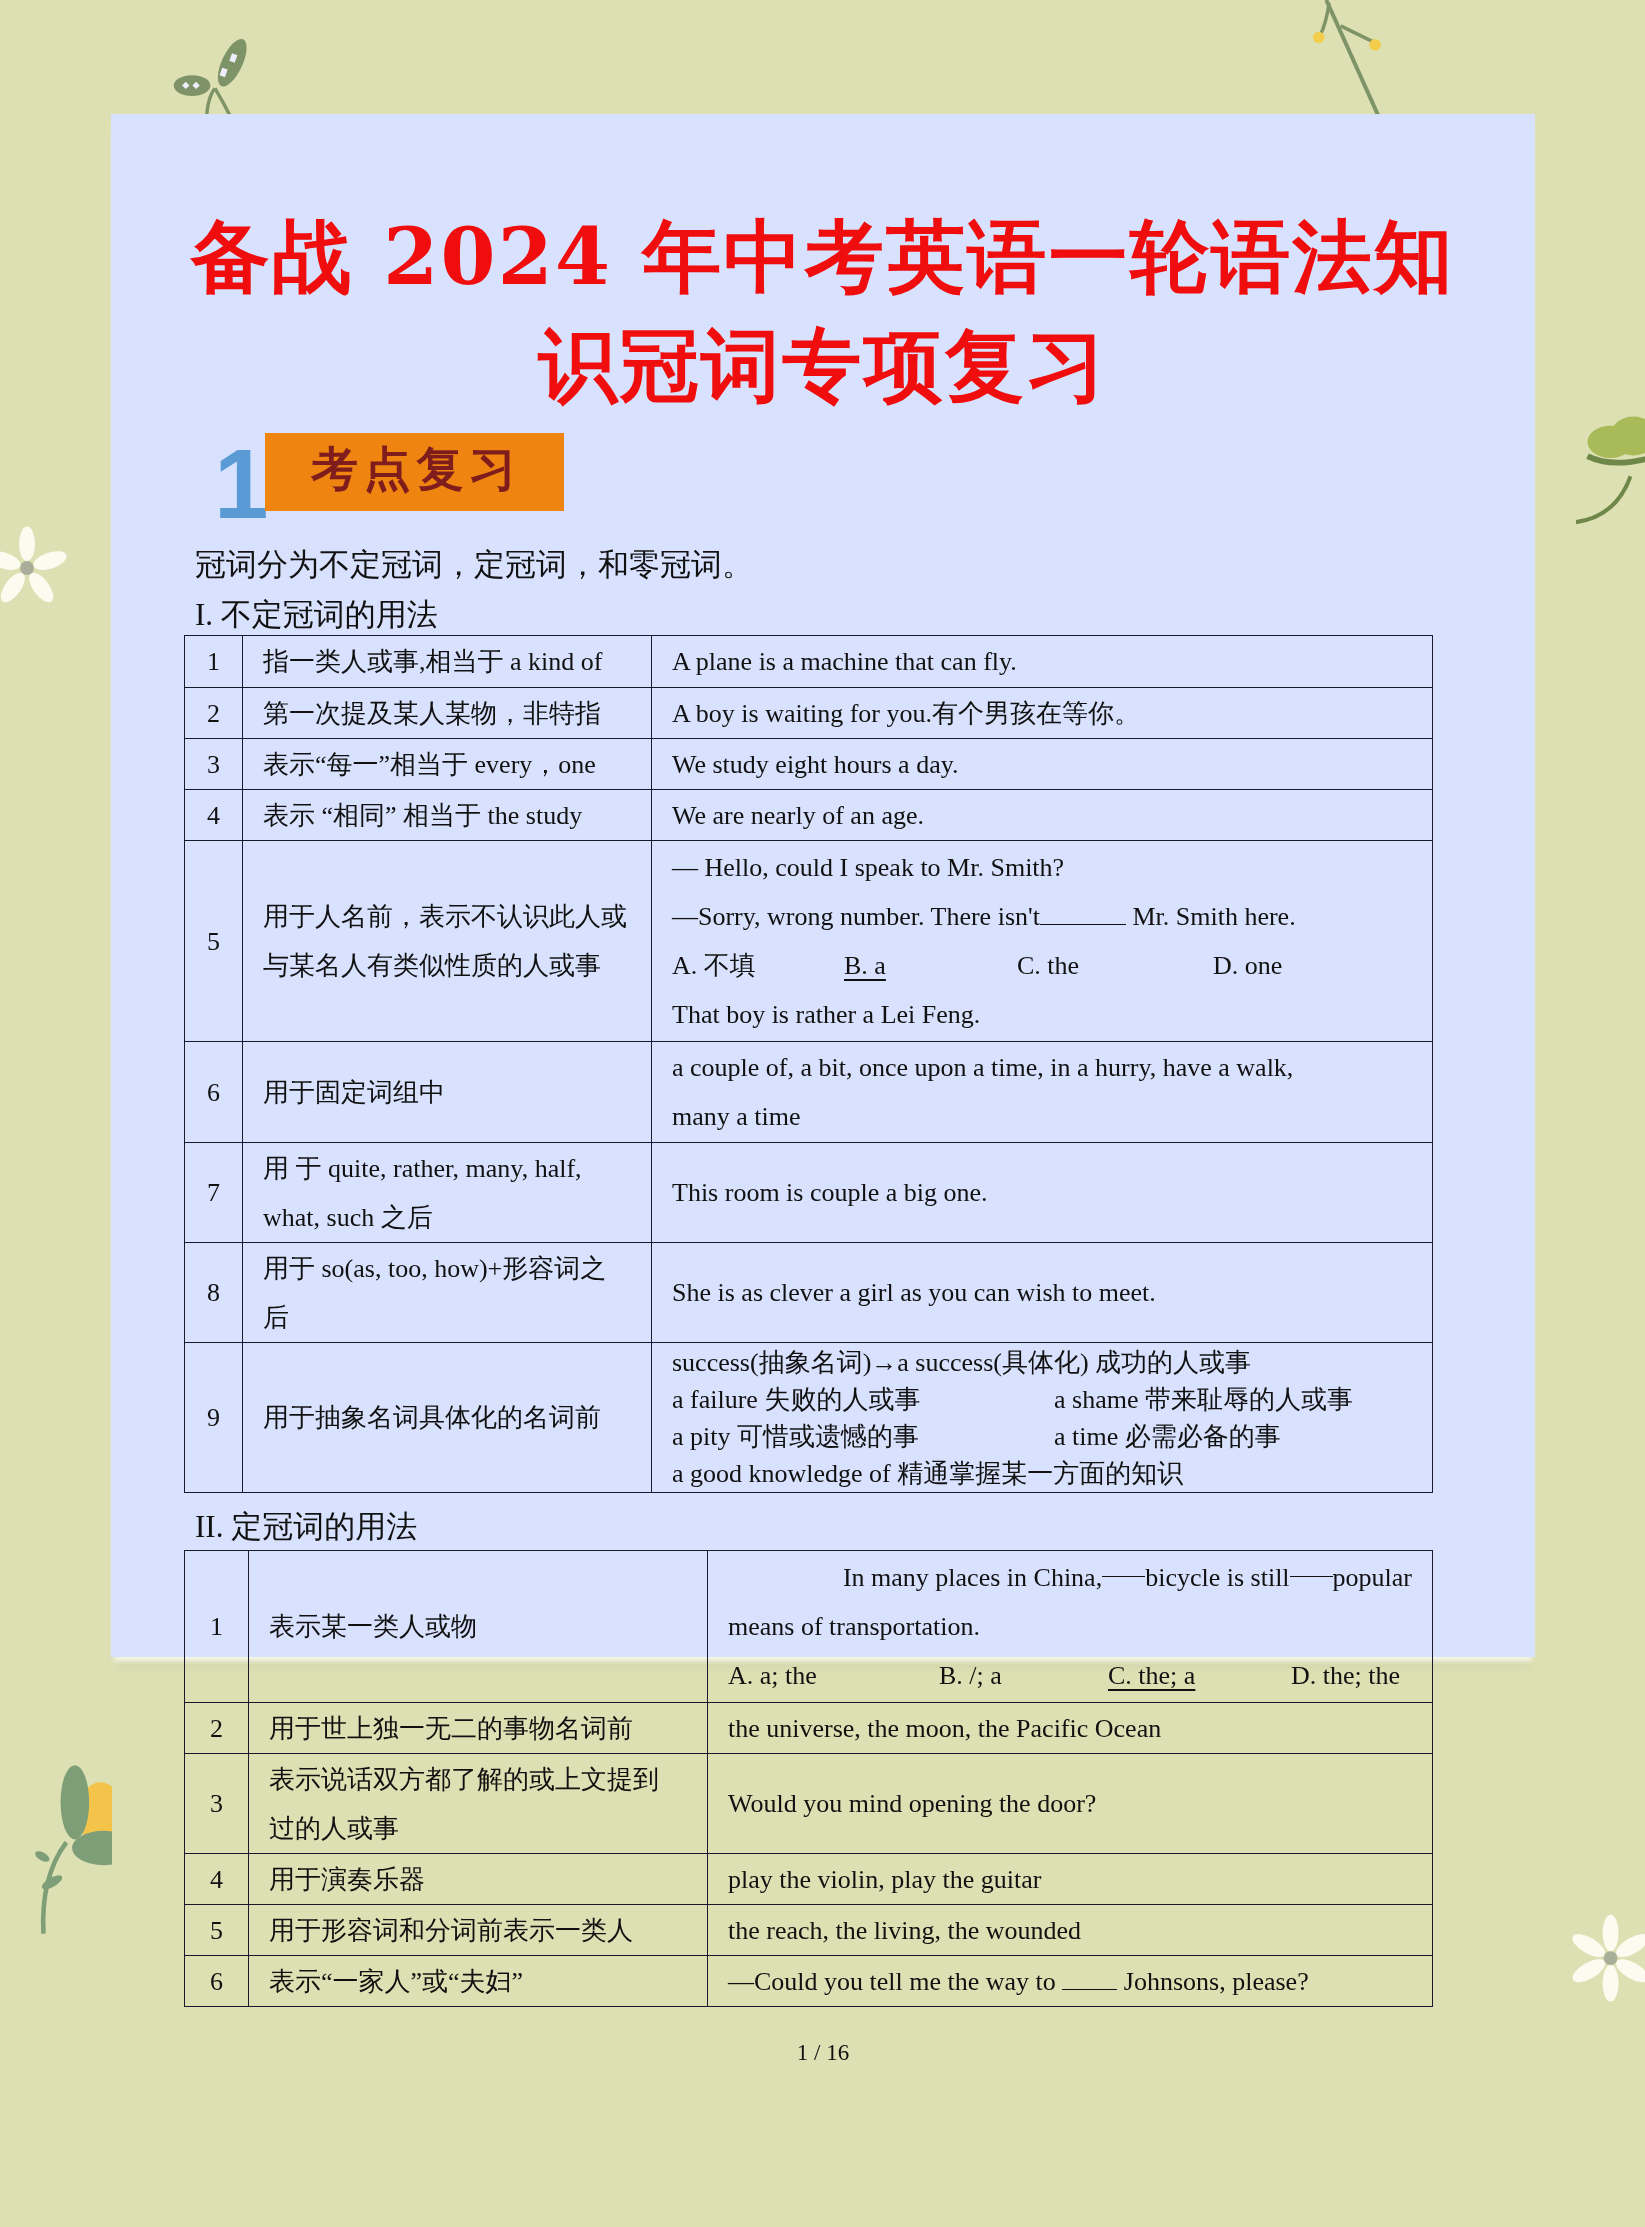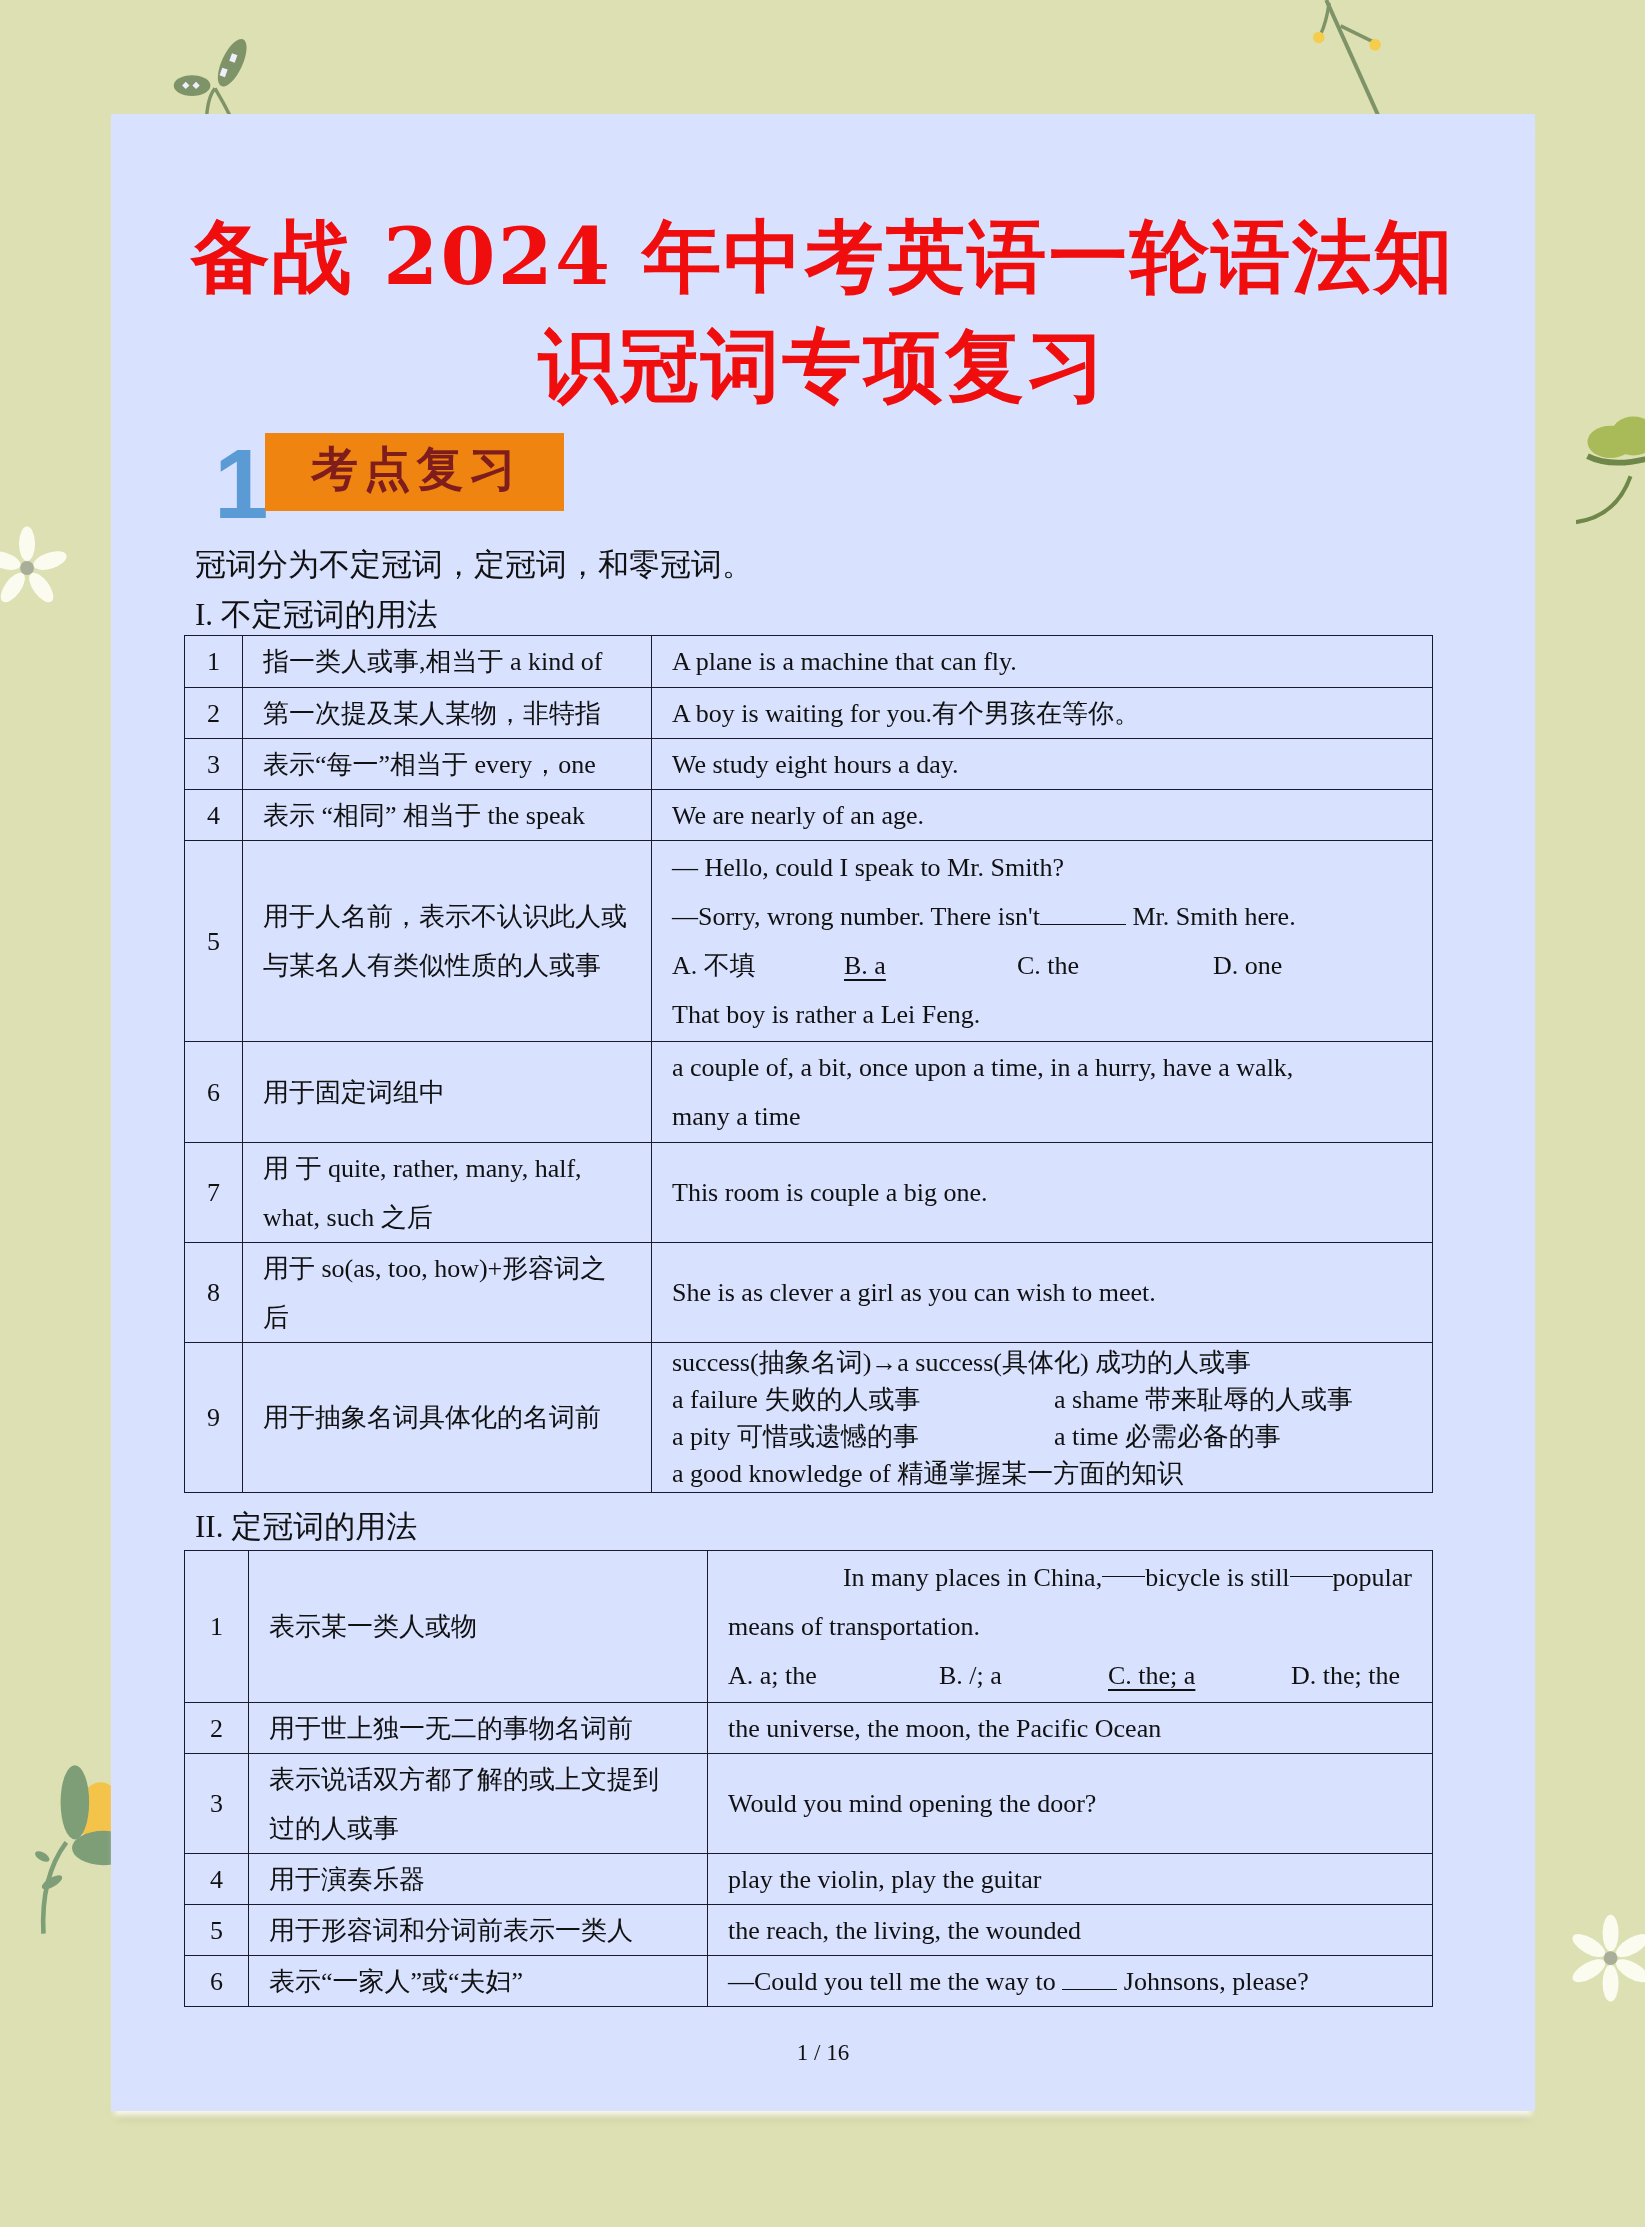--- a/index.html
+++ b/index.html
@@ -4,21 +4,21 @@
 <style>
   html, body { margin:0; padding:0; }
   body {
     width:1646px; height:2227px; position:relative; overflow:hidden;
     background:#dde0b2;
     font-family:"Liberation Serif","DejaVu Serif",serif;
     color:#111;
   }
   .deco { position:absolute; }
   .card {
-    position:absolute; left:111px; top:114px; width:1424px; height:1997px;
+    position:absolute; left:111px; top:114px; width:1424px; height:1543px;
     background:#d8e1fd;
     box-shadow: 0 8px 5.7px -3.4px rgba(250,250,235,0.95), 0 12.6px 8px -5.7px rgba(150,150,110,0.35);
   }
   .title {
     position:absolute; left:0; width:100%; text-align:center;
     color:#f00d0d; font-weight:bold;
     font-family:"DejaVu Serif","Liberation Serif",serif;
     font-size:79px; letter-spacing:2.3px; line-height:1;
   }
   .title.l1 { top:103px; }
@@ -138,21 +138,21 @@
       <td>第一次提及某人某物，非特指</td>
       <td>A boy is waiting for you.有个男孩在等你。</td>
     </tr>
     <tr style="height:51px">
       <td class="num">3</td>
       <td>表示“每一”相当于 every，one</td>
       <td>We study eight hours a day.</td>
     </tr>
     <tr style="height:51px">
       <td class="num">4</td>
-      <td>表示 “相同” 相当于 the speak</td>
+      <td>表示 “相同” 相当于 the study</td>
       <td>We are nearly of an age.</td>
     </tr>
     <tr style="height:201px">
       <td class="num">5</td>
       <td>用于人名前，表示不认识此人或与某名人有类似性质的人或事</td>
       <td>
         <div>—  Hello, could I speak to Mr. Smith?</div>
         <div><span>—Sorry, wrong number. There isn't</span><span class="blank" style="width:86px"></span> <span>Mr. Smith here.</span></div>
         <div class="opts">
           <span style="width:172px">A.  不填</span>

